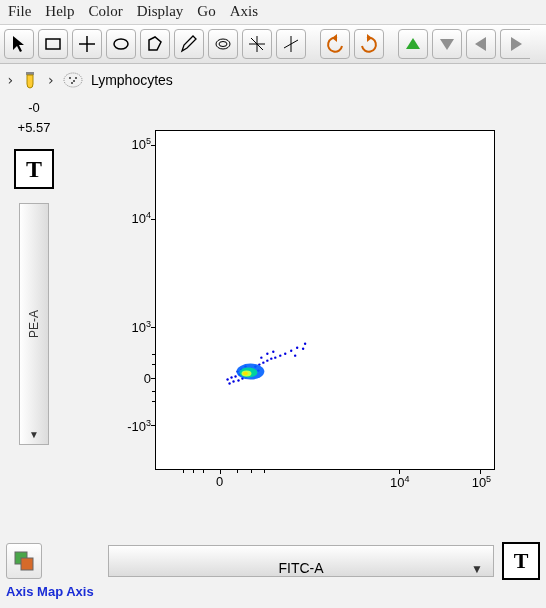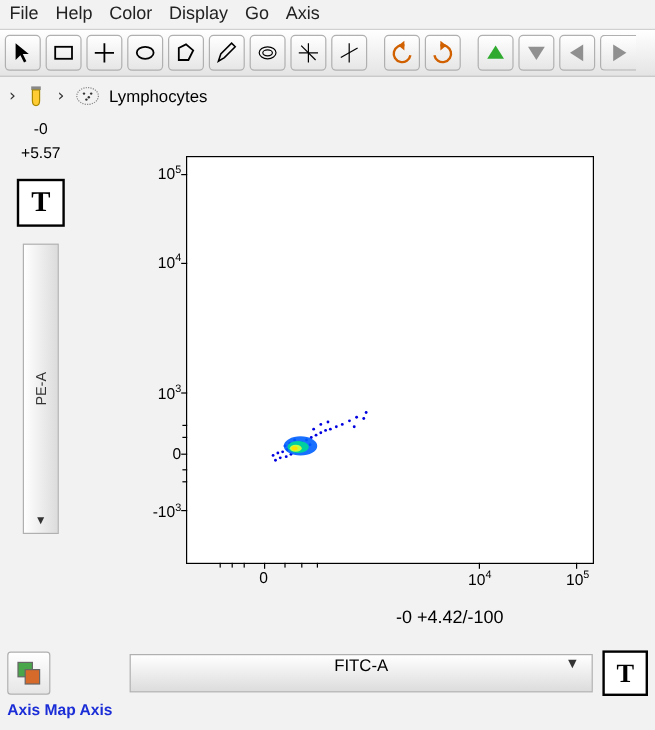--- a/index.html
+++ b/index.html
@@ -13,21 +13,21 @@
   }
   .menubar {
     display:flex;
     gap:14px;
     padding:3px 8px 4px 8px;
     font-size:15px;
     color:#222;
     border-bottom:1px solid #d0d0d0;
     background:#f2f2f2;
   }
-  .menubar span { cursor:default; }
+  .menubar span { cursor:default;font-family:Liberation Serif, serif; }
   .toolbar {
     display:flex;
     gap:4px;
     padding:4px 4px;
     background: linear-gradient(#ffffff,#e4e4e4);
     border-bottom:1px solid #c0c0c0;
     align-items:center;
   }
   .tbtn {
     width:30px; height:30px;
@@ -136,21 +136,21 @@
     border:1px solid #b0b0b0;
     border-radius:3px;
     background:linear-gradient(#fff,#e6e6e6);
     display:flex; align-items:center; justify-content:center;
   }
   .xaxisbar {
     flex:1;
     height:30px;
     border:1px solid #b0b0b0;
     background: linear-gradient(#ffffff,#dcdcdc);
-    display:flex; align-items:flex-start; justify-content:center;
+    display:flex; align-items:flex-end; justify-content:center;
     position:relative;
     font-size:14px;
   }
   .xaxisbar .dd { position:absolute; right:10px; font-size:12px; color:#333;}
   .cmaptext {
     position:absolute;
     left:6px; top:484px;
     color:#1a2dd6;
     font-size:13px;
     font-weight:bold;
@@ -366,21 +366,20 @@
       </g>
     </svg>
   </div>
 
   <div class="xtickarea">
     <div class="xtick" style="left:19%">0</div>
     <div class="xtick" style="left:72%">10<sup>4</sup></div>
     <div class="xtick" style="left:96%">10<sup>5</sup></div>
   </div>
 
-  <div class="bottominfo">-0 +4.42/-100</div>
 
   <div class="xaxisbar-wrap">
     <div class="colorbtn">
       <svg width="22" height="22" viewBox="0 0 22 22">
         <rect x="2" y="2" width="12" height="12" fill="#4aa64a" stroke="#666"></rect>
         <rect x="8" y="8" width="12" height="12" fill="#d66a2a" stroke="#666"></rect>
       </svg>
     </div>
     <div style="width:50px"></div>
     <div class="xaxisbar">

